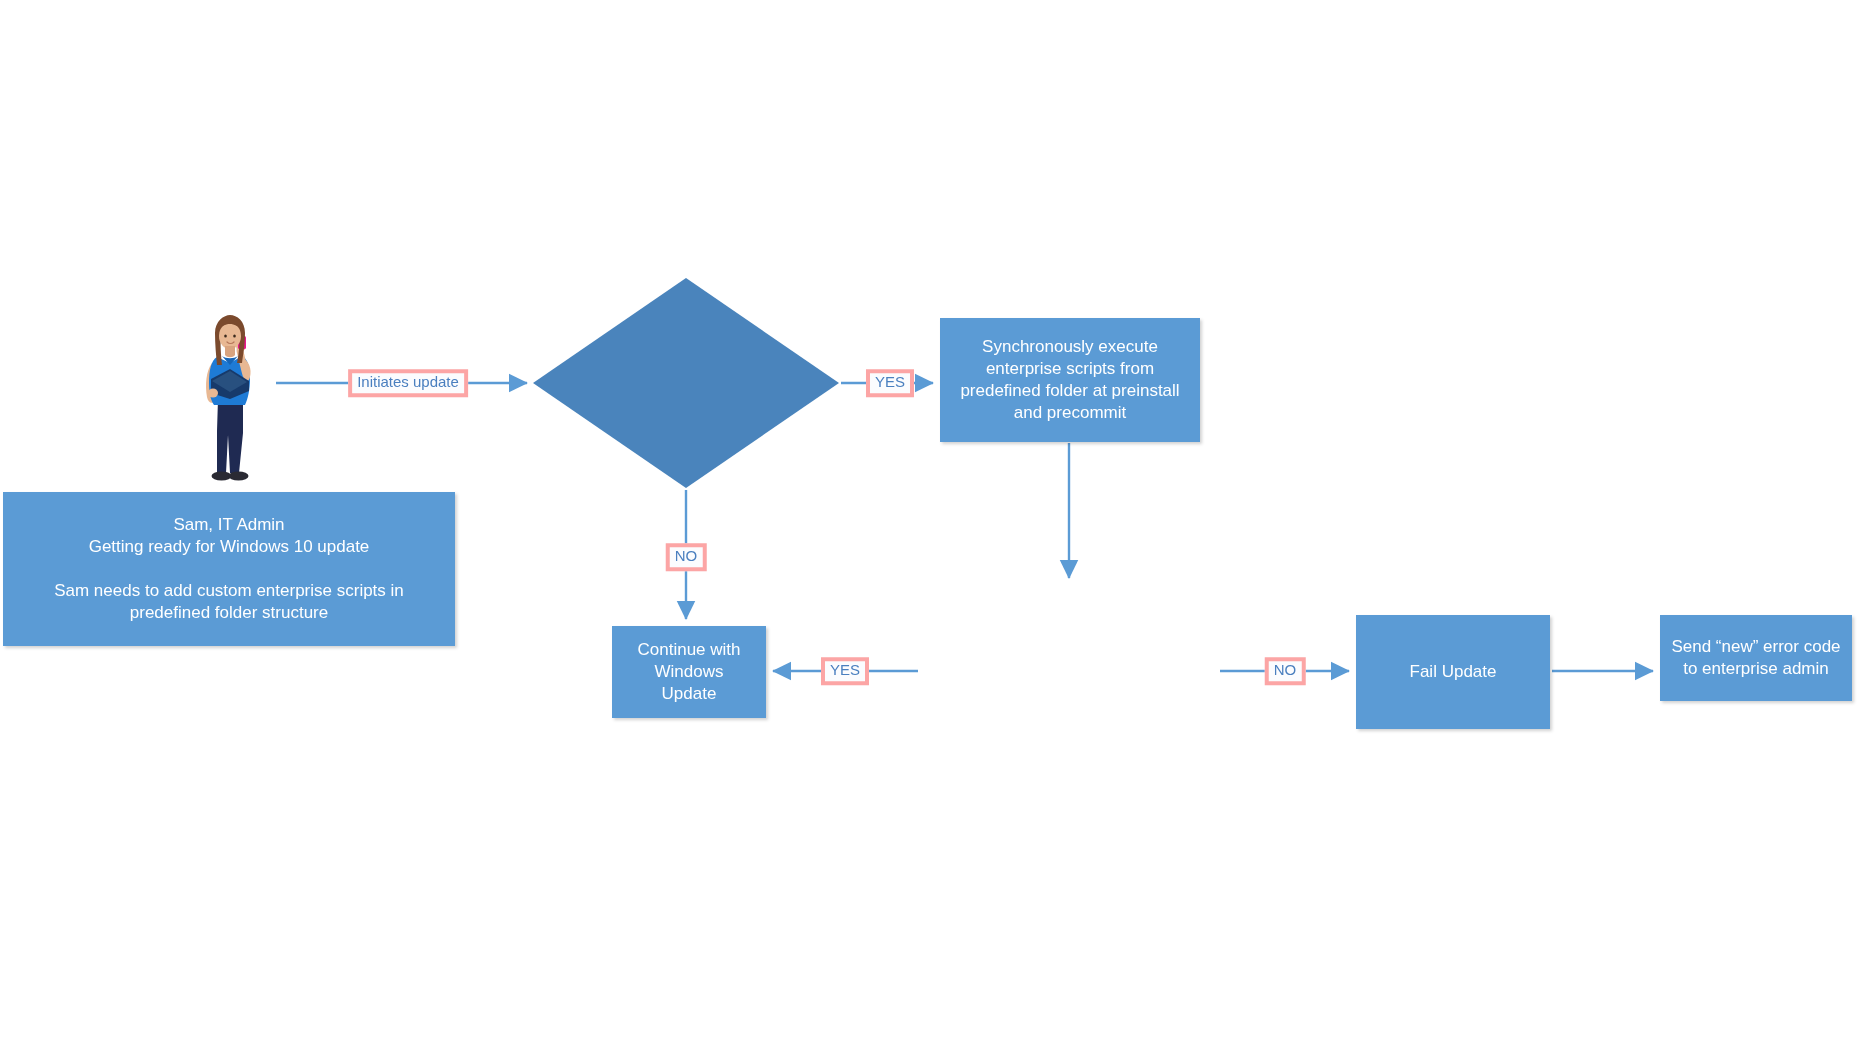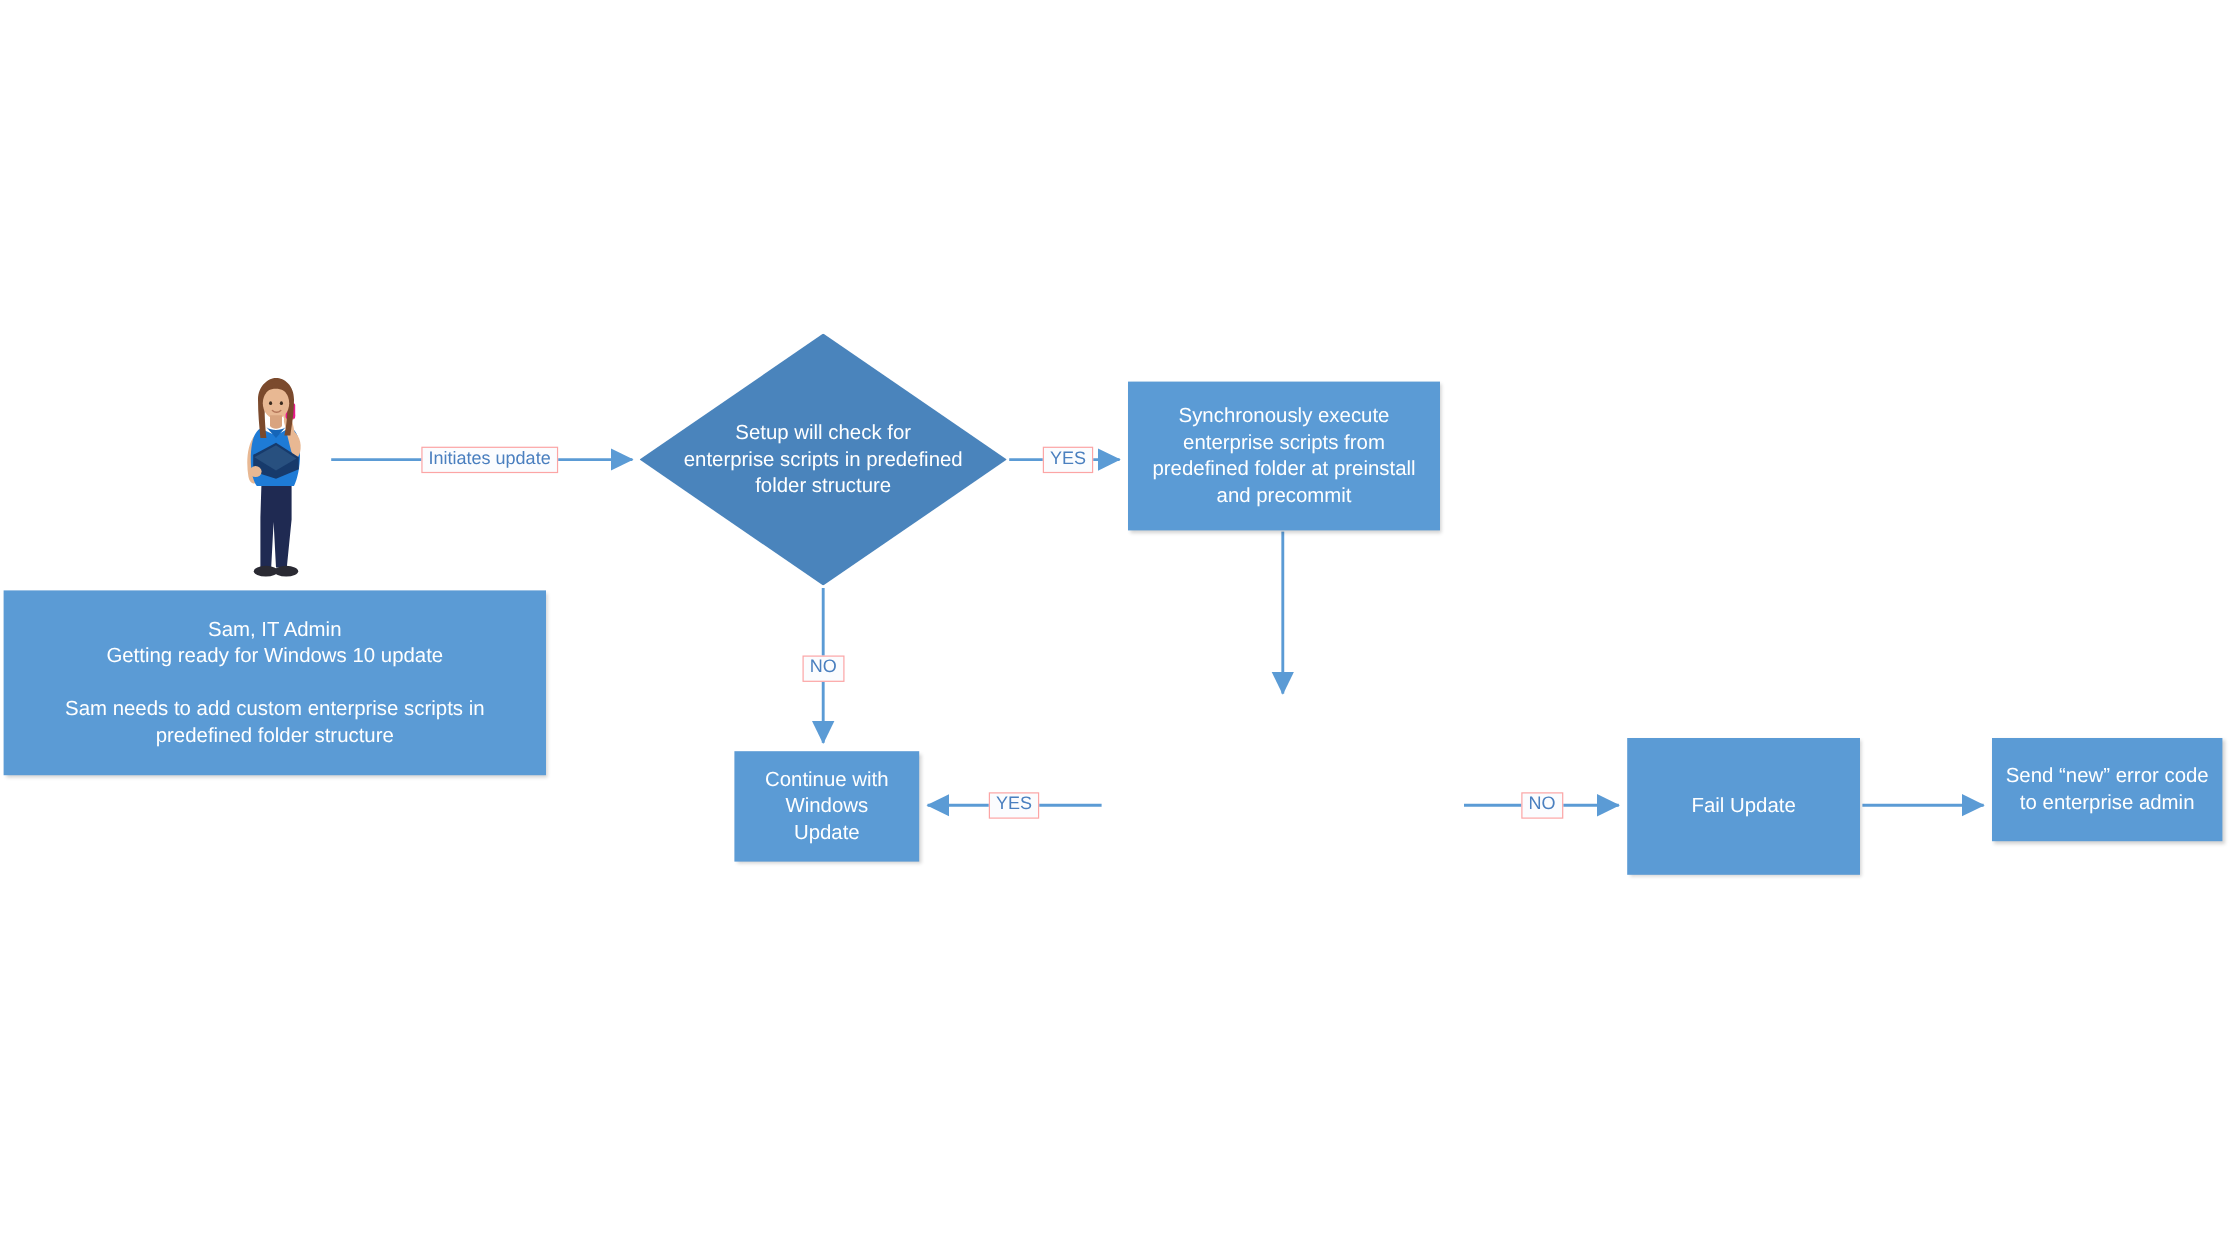--- a/index.html
+++ b/index.html
@@ -68,21 +68,21 @@
     color: #ffffff;
     text-align: center;
     white-space: pre-line;
     line-height: 1.30;
     font-family: "Liberation Sans", sans-serif;
   }
 
   .edge-label {
     position: absolute;
     background: #fbfcfe;
-    border: 1px solid #fca5a5;
+    border: 4px solid #fca5a5;
     color: #4A7FBF;
     font-size: 15px;
     padding: 1px 5px 2px 5px;
     font-family: "Liberation Sans", sans-serif;
     line-height: 1.1;
     white-space: nowrap;
     transform: translate(-50%, -50%);
     z-index: 5;
   }
 
@@ -181,23 +181,20 @@
   </svg>
 
   <div class="node box" id="info-box">Sam, IT Admin
 Getting ready for Windows 10 update
 
 Sam needs to add custom enterprise scripts in
 predefined folder structure</div>
 
   <div class="diamond-wrap" id="dia-check">
     <div class="diamond-shape"></div>
-    <div class="diamond-label">Setup will check for
-enterprise scripts in predefined
-folder structure</div>
   </div>
 
   <div class="node box" id="proc-sync">Synchronously execute
 enterprise scripts from
 predefined folder at preinstall
 and precommit</div>
 
 
   <div class="node box" id="proc-continue">Continue with
 Windows Update</div>

